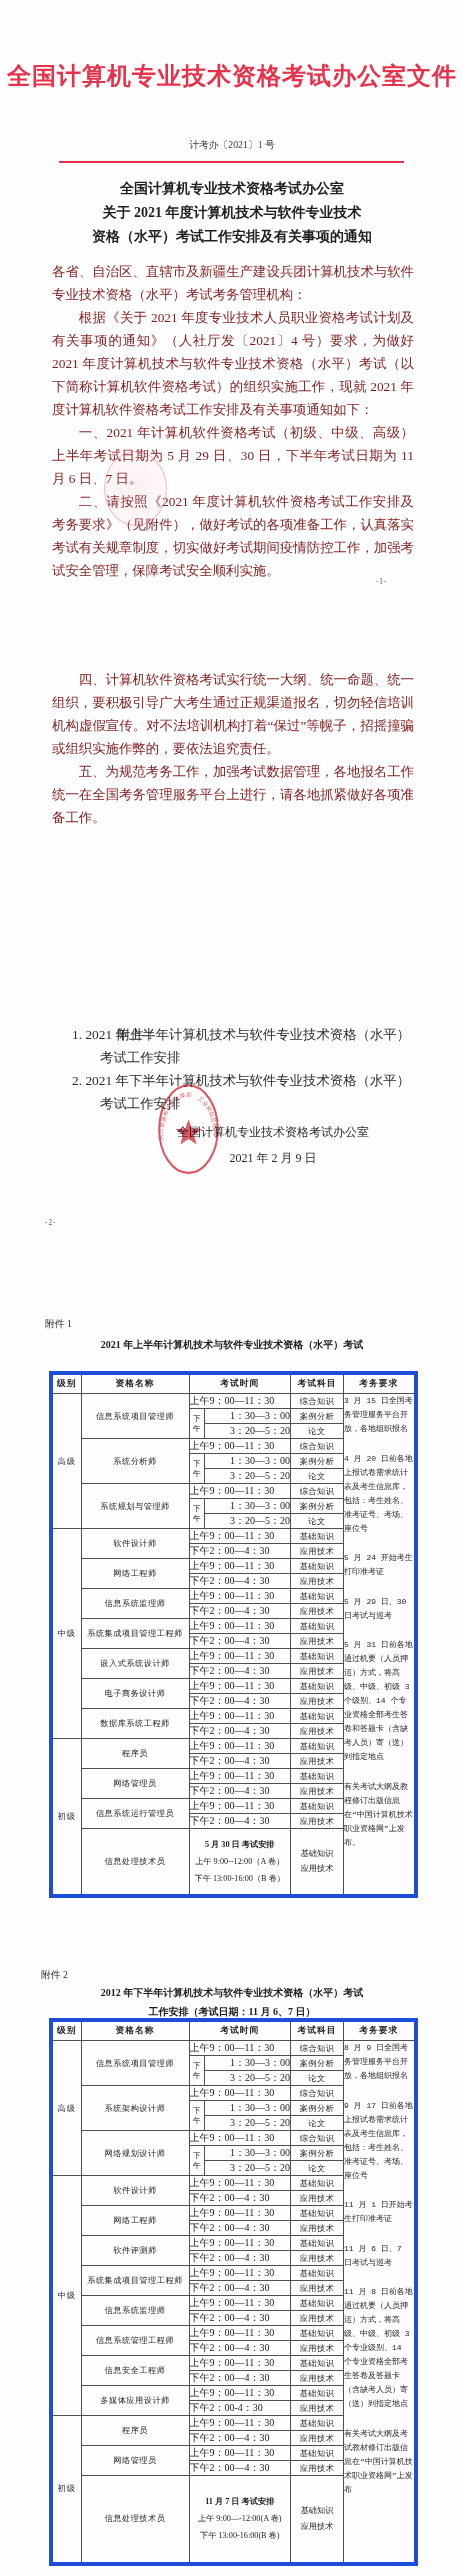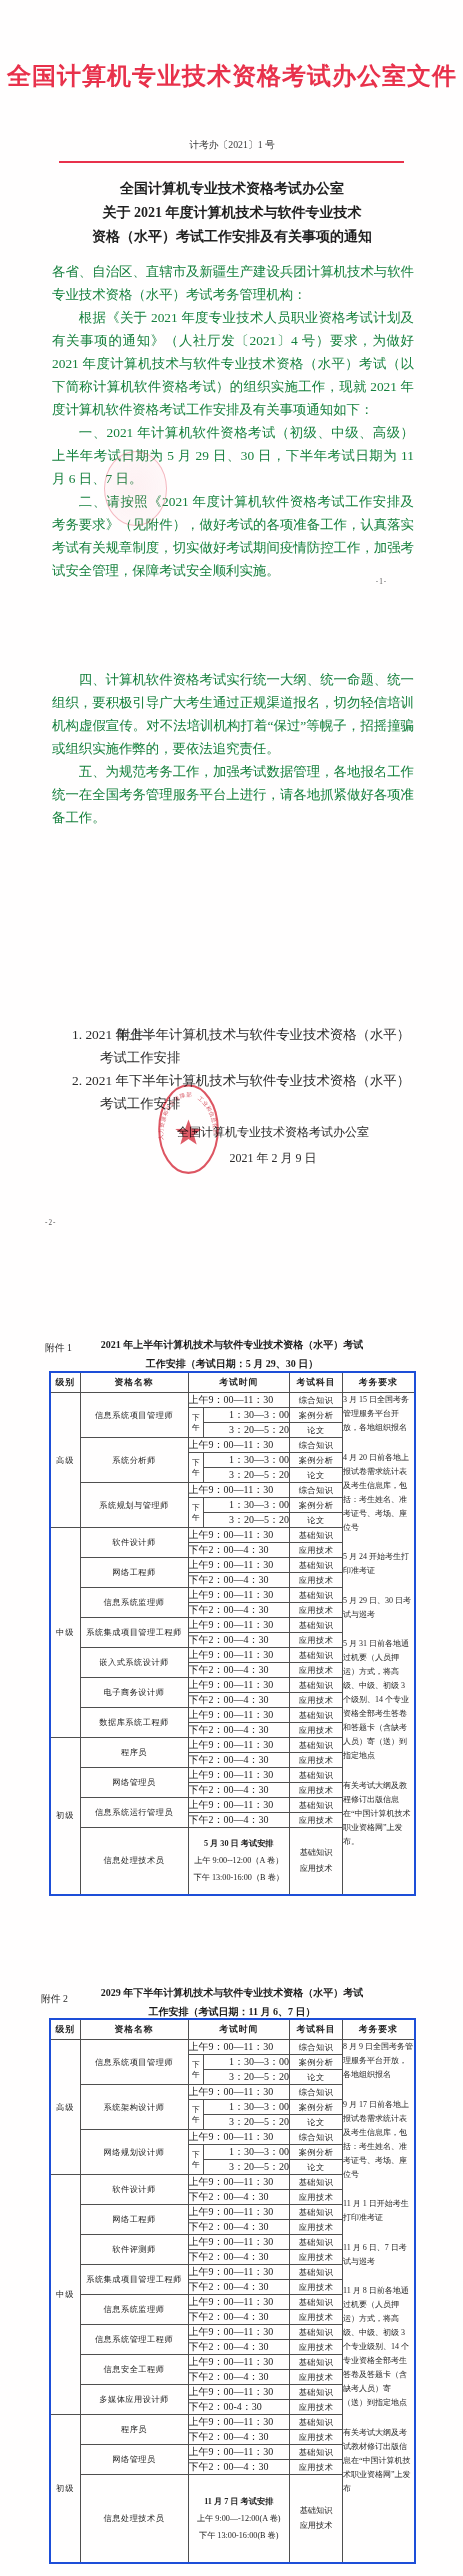--- a/index.html
+++ b/index.html
@@ -8,21 +8,21 @@
 
   .letterhead{position:absolute;top:60px;left:0;width:464px;text-align:center;
               font-size:24px;font-weight:900;color:#e8314b;letter-spacing:1px;}
   .docno{position:absolute;top:139px;left:0;width:464px;text-align:center;font-size:9.8px;color:#3a3a3a;}
   .redrule{position:absolute;top:161px;left:59px;width:345px;height:1.5px;background:#e8314b;}
 
   .notice-title{position:absolute;top:177px;left:26px;width:412px;text-align:center;
                 font-size:14px;font-weight:bold;line-height:24px;color:#1f1f1f;}
 
   .bodytext{position:absolute;left:52px;width:362px;font-size:13.4px;line-height:23px;
-            text-align:justify;color:#15803d;}
+            text-align:justify;color:#7f1d1d;}
   .bodytext p{margin:0;text-indent:2em;}
   .bodytext p.nodent{text-indent:0;}
   #body-page1{top:260px;}
   #body-page2{top:668px;}
 
   .pagenum{position:absolute;font-size:7.2px;color:#555;letter-spacing:1px;}
   #pagenum1{top:578px;left:361px;width:41px;text-align:center;}
   #pagenum2{top:1219px;left:45px;width:41px;text-align:left;}
 
   .faint-seal{position:absolute;top:451px;left:104px;width:61px;height:73px;border-radius:50%;
@@ -31,45 +31,45 @@
 
   .attach{position:absolute;top:1023px;left:72px;width:341px;font-size:13.4px;line-height:23px;color:#2a2a2a;}
   .attach-label{position:absolute;left:0;top:0;padding-left:45px;}
   .attach-items{}
   .attach-item{padding-left:28px;text-indent:-28px;}
 
   .sig{position:absolute;top:1124px;left:170px;width:206px;text-align:center;font-size:12px;color:#2a2a2a;}
   .sig .date{margin-top:8.8px;}
   .seal-svg{position:absolute;top:1082px;left:155px;width:67px;height:95px;mix-blend-mode:multiply;}
 
-  .att-label{position:absolute;font-size:9.8px;color:#2a2a2a;margin-top:24px;}
+  .att-label{position:absolute;font-size:9.8px;color:#2a2a2a;}
   #att1-label{top:1318px;left:45px;}
   #att2-label{top:1969px;left:41px;text-align:right;}
   .tbl-title{position:absolute;left:26px;width:412px;text-align:center;font-size:10px;font-weight:bold;color:#1c1c1c;}
   #att1-title1{top:1338px;} #att1-title2{top:1357px;}
   #att2-title1{top:1986px;} #att2-title2{top:2005px;}
 
   .tblwrap{position:absolute;left:49px;}
   #tbl1-mount{top:1371px;} #tbl2-mount{top:2018px;}
 
-  table.sched{border-collapse:collapse;width:364px;table-layout:fixed;color:#222;border:2px solid #1d4ed8;}
+  table.sched{border-collapse:collapse;width:364px;table-layout:fixed;color:#222;border:4px solid #1d4ed8;}
   table.sched th,table.sched td{border:0.5px solid #4f4f4f;padding:0;overflow:hidden;}
   table.sched thead tr{height:20.6px;}
   table.sched thead th{font-weight:bold;font-size:8.8px;letter-spacing:1px;}
   table.sched tbody tr{height:12.4px;}
   table.sched tr.tall-a{height:67px;}
   table.sched tr.tall-b{height:88px;}
   .c-level{text-align:center;font-size:8.2px;letter-spacing:1px;}
   .c-name{text-align:center;font-size:8.2px;letter-spacing:0.5px;}
   .c-time{text-align:left;padding-left:5.2px;font-size:10px;margin-top:40px;}
   .c-time.pm{padding-left:8.2px;text-align:right;}
   .c-pmlabel{text-align:center;font-size:7.7px;line-height:9.8px;white-space:pre-line;}
   .c-subj{text-align:center;font-size:8.2px;letter-spacing:0.5px;}
   .c-req{vertical-align:top;padding:5.2px 4.6px 3.1px 5.2px;}
-  .req-wrap{display:flex;flex-direction:column;font-size:8px;line-height:14px;text-align:left;color:#262626;}
+  .req-wrap{display:flex;flex-direction:column;font-size:8px;line-height:14px;text-align:left;color:#262626;font-family:Liberation Mono, monospace;}
   .req-wrap.a{height:412px;} .req-wrap.b{height:433px;}
   .req-p{margin:0 0 15.5px 0;}
   .req-wrap .req-p:last-child{margin-top:auto;margin-bottom:2.1px;}
   .c-stime{text-align:center;padding-left:7.2px;font-size:8.2px;line-height:17px;vertical-align:middle;}
   .c-stime .b{font-weight:bold;}
   .c-ssubj{text-align:center;font-size:8.2px;line-height:15.5px;}
 </style>
 </head>
 <body>
 
@@ -119,21 +119,20 @@
     <text font-size="10.5" fill="#cf3343" opacity="0.85" letter-spacing="1">
       <textPath href="#sealArc" startOffset="4%" id="seal-ring-text">人力资源和社会保障部　工业和信息化部</textPath>
     </text>
     <polygon opacity="0.82" fill="#d73746" points="65,73 71.5,91.1 90.7,91.7 75.5,103.4 80.9,121.8 65,111 49.1,121.8 54.5,103.4 39.3,91.7 58.5,91.1"></polygon>
   </svg>
 
   <div class="pagenum" id="pagenum2">-2-</div>
 
   <div class="att-label" id="att1-label">附件 1</div>
   <div class="tbl-title" id="att1-title1">2021 年上半年计算机技术与软件专业技术资格（水平）考试</div>
-  <div class="tbl-title" id="att1-title2">工作安排（考试日期：5 月 29、30 日）</div>
   <div class="tblwrap" id="tbl1-mount">
       <table class="sched" style="height: 446px;">
         <colgroup>
           <col style="width: 30px;">
           <col style="width: 108px;">
           <col style="width: 15.5px;">
           <col style="width: 86px;">
           <col style="width: 53px;">
           <col style="width: 72px;">
         </colgroup>
@@ -305,21 +304,21 @@
             <td class="c-ssubj">
               <div>基础知识</div>
               <div>应用技术</div>
             </td>
           </tr>
         </tbody>
       </table>
     </div>
 
   <div class="att-label" id="att2-label">附件 2</div>
-  <div class="tbl-title" id="att2-title1">2029 年下半年计算机技术与软件专业技术资格（水平）考试</div>
+  <div class="tbl-title" id="att2-title1">2012 年下半年计算机技术与软件专业技术资格（水平）考试</div>
   <div class="tbl-title" id="att2-title2">工作安排（考试日期：11 月 6、7 日）</div>
   <div class="tblwrap" id="tbl2-mount">
       <table class="sched" style="height: 467px;">
         <colgroup>
           <col style="width: 30px;">
           <col style="width: 108px;">
           <col style="width: 15.5px;">
           <col style="width: 86px;">
           <col style="width: 53px;">
           <col style="width: 72px;">

